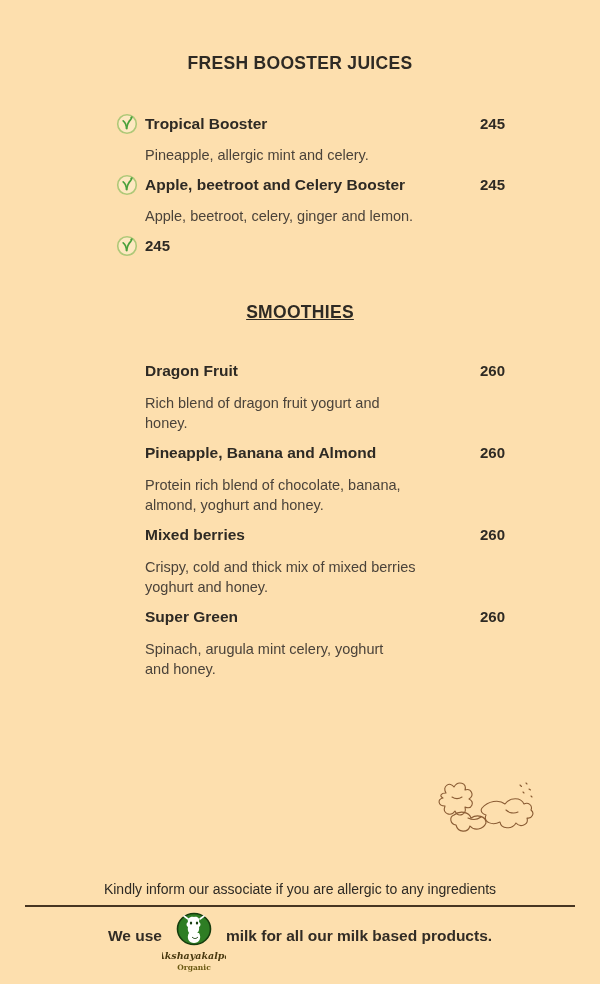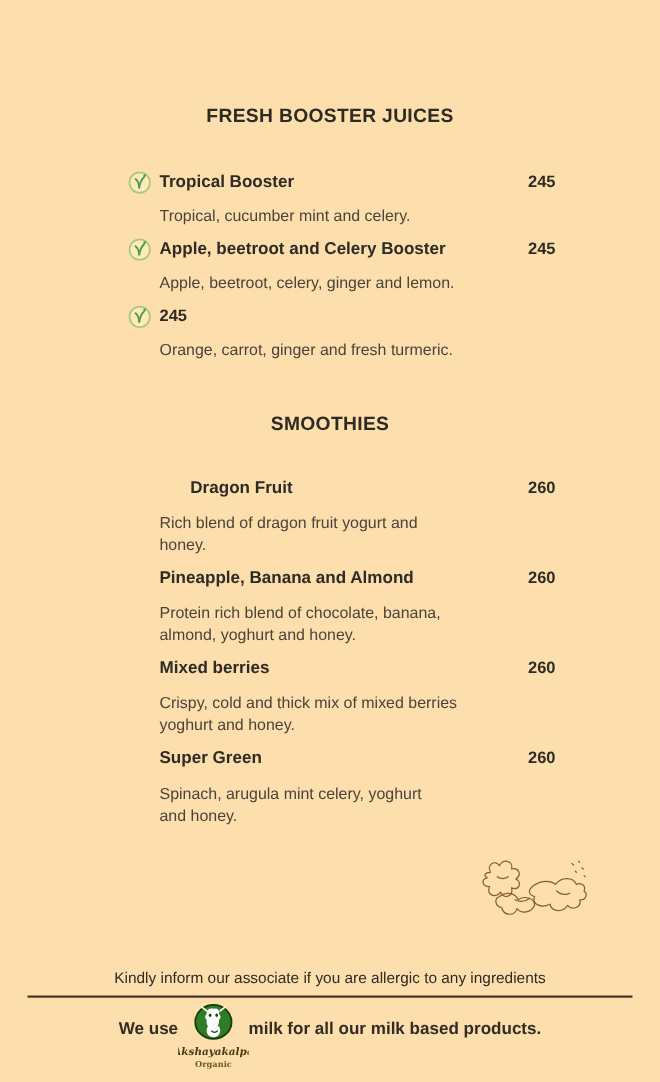--- a/index.html
+++ b/index.html
@@ -9,30 +9,30 @@
     font-family:"Liberation Sans","DejaVu Sans",sans-serif;
     color:#2e2a24;
   }
   .page{position:relative;width:600px;height:984px;overflow:hidden;}
 
   .section-title{
     margin:0;text-align:center;
     font-size:17.5px;line-height:22px;font-weight:bold;
     letter-spacing:.3px;color:#2e2a24;
   }
-  .t1{padding-top:94px;}
-  .t2{padding-top:45px;}
+  .t1{padding-top:52px;}
+  .t2{padding-top:45px;text-decoration:underline;}
 
   .items{margin:0 95px 0 145px;}
   .item-row{
     position:relative;display:flex;justify-content:space-between;
     align-items:flex-start;margin-top:10px;
   }
   .items.juices .item-row.first{margin-top:40px;}
-  .items.smoothies .item-row.first{margin-top:38px;margin-left:28px;}
+  .items.smoothies .item-row.first{margin-top:38px;}
   .item-name{font-size:15.5px;line-height:20px;font-weight:bold;color:#2e2a24;}
   .item-price{font-size:15px;line-height:20px;font-weight:bold;color:#2e2a24;}
   .item-desc{
     margin:11px 0 0;font-size:14.5px;line-height:20px;color:#4b433a;
     white-space:pre-line;
   }
   .smoothies .item-desc{margin-top:12px;}
   .veg-badge{position:absolute;left:-29px;top:-1px;width:22px;height:22px;}
 
   .sketch{position:absolute;left:424px;top:773px;width:112px;height:76px;}
@@ -64,21 +64,21 @@
         <svg viewBox="0 0 22 22" width="22" height="22">
           <circle cx="11" cy="11" r="9.3" fill="rgba(255,252,230,0.35)" stroke="#aec878" stroke-width="1.6"></circle>
           <path d="M10.6 15.5 C10.3 12 9.4 9.5 7.2 7.8" fill="none" stroke="#49a03b" stroke-width="1.7" stroke-linecap="round"></path>
           <path d="M10.6 15.5 C11.2 11.5 12.6 8.4 14.8 6.3" fill="none" stroke="#49a03b" stroke-width="1.7" stroke-linecap="round"></path>
           <path d="M14.8 6.3 C13.5 4.6 14.6 3.1 16.6 3.4 C16.8 5.2 16.1 6.3 14.8 6.3 Z" fill="#49a03b"></path>
         </svg>
       </span>
       <span class="item-name">Tropical Booster</span>
       <span class="item-price">245</span>
     </div>
-    <p class="item-desc">Tropical, cucumber mint and celery.</p>
+    <p class="item-desc">Pineapple, allergic mint and celery.</p>
 
     <div class="item-row">
       <span class="veg-badge">
         <svg viewBox="0 0 22 22" width="22" height="22">
           <circle cx="11" cy="11" r="9.3" fill="rgba(255,252,230,0.35)" stroke="#aec878" stroke-width="1.6"></circle>
           <path d="M10.6 15.5 C10.3 12 9.4 9.5 7.2 7.8" fill="none" stroke="#49a03b" stroke-width="1.7" stroke-linecap="round"></path>
           <path d="M10.6 15.5 C11.2 11.5 12.6 8.4 14.8 6.3" fill="none" stroke="#49a03b" stroke-width="1.7" stroke-linecap="round"></path>
           <path d="M14.8 6.3 C13.5 4.6 14.6 3.1 16.6 3.4 C16.8 5.2 16.1 6.3 14.8 6.3 Z" fill="#49a03b"></path>
         </svg>
       </span>
@@ -91,21 +91,20 @@
       <span class="veg-badge">
         <svg viewBox="0 0 22 22" width="22" height="22">
           <circle cx="11" cy="11" r="9.3" fill="rgba(255,252,230,0.35)" stroke="#aec878" stroke-width="1.6"></circle>
           <path d="M10.6 15.5 C10.3 12 9.4 9.5 7.2 7.8" fill="none" stroke="#49a03b" stroke-width="1.7" stroke-linecap="round"></path>
           <path d="M10.6 15.5 C11.2 11.5 12.6 8.4 14.8 6.3" fill="none" stroke="#49a03b" stroke-width="1.7" stroke-linecap="round"></path>
           <path d="M14.8 6.3 C13.5 4.6 14.6 3.1 16.6 3.4 C16.8 5.2 16.1 6.3 14.8 6.3 Z" fill="#49a03b"></path>
         </svg>
       </span>
       <span class="item-price">245</span>
     </div>
-    <p class="item-desc">Orange, carrot, ginger and fresh turmeric.</p>
 
   </div>
 
   <h2 class="section-title t2">SMOOTHIES</h2>
 
   <div class="items smoothies">
 
     <div class="item-row first">
       <span class="item-name">Dragon Fruit</span>
       <span class="item-price">260</span>

